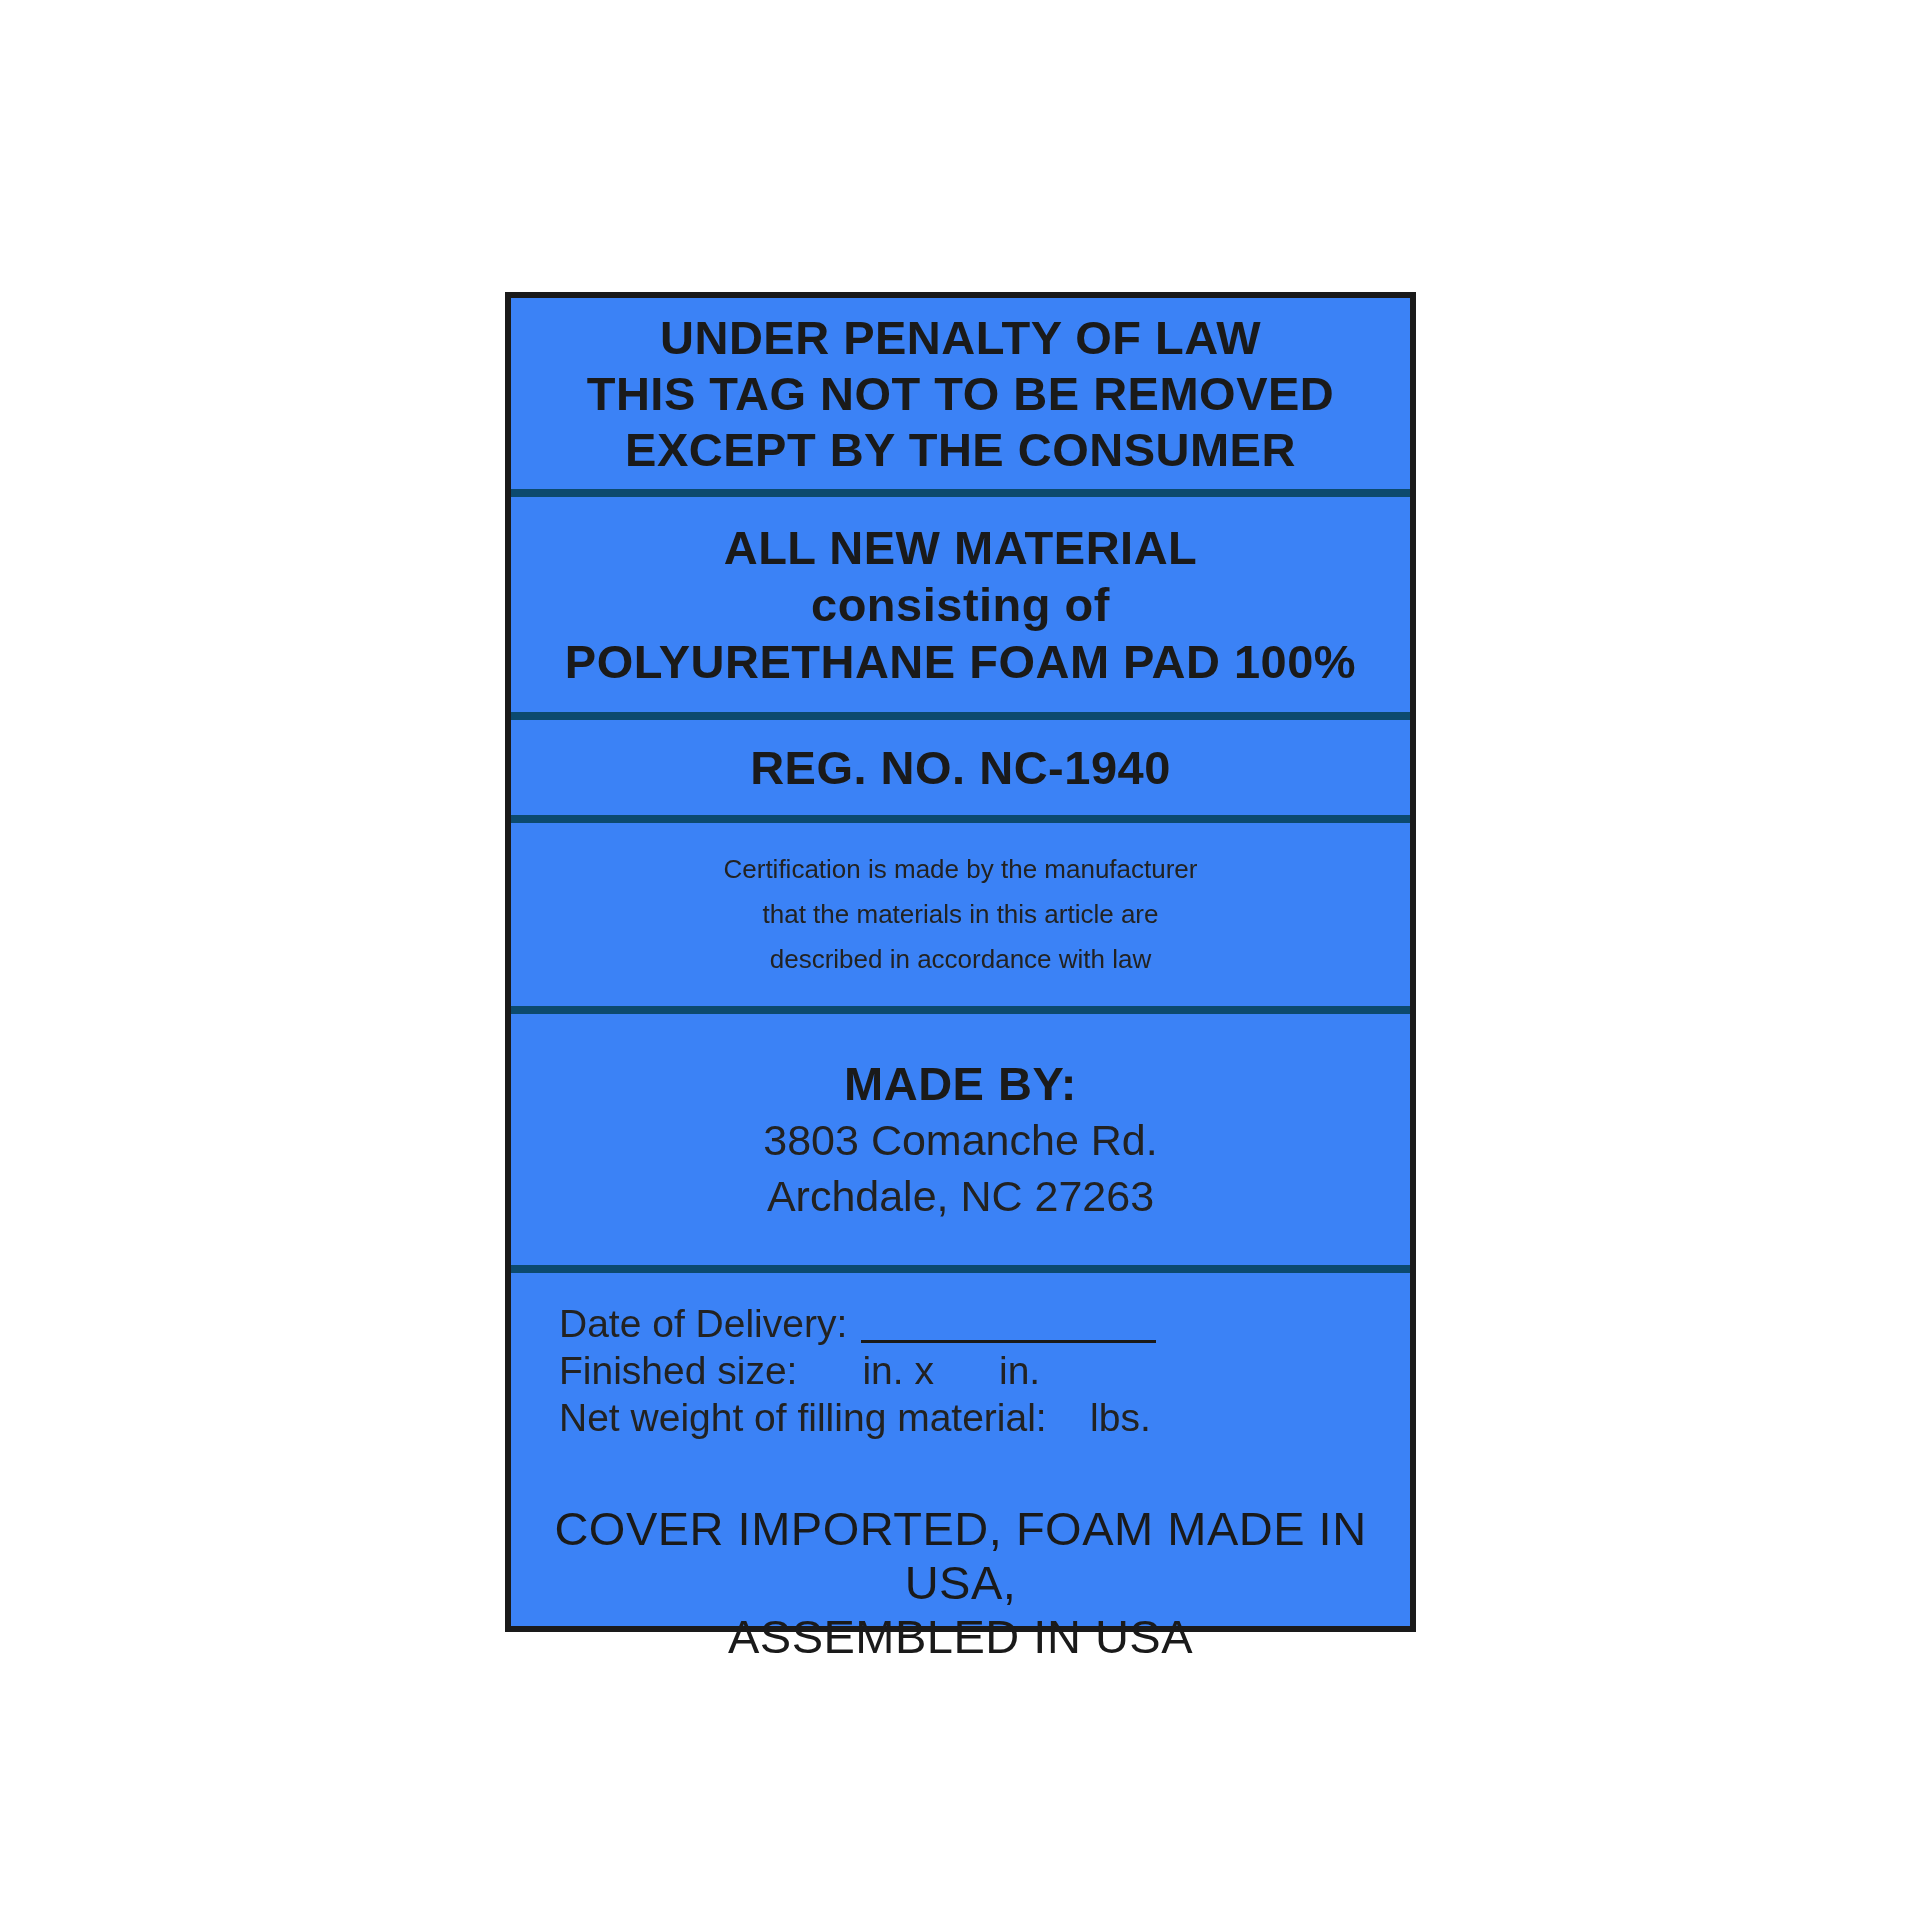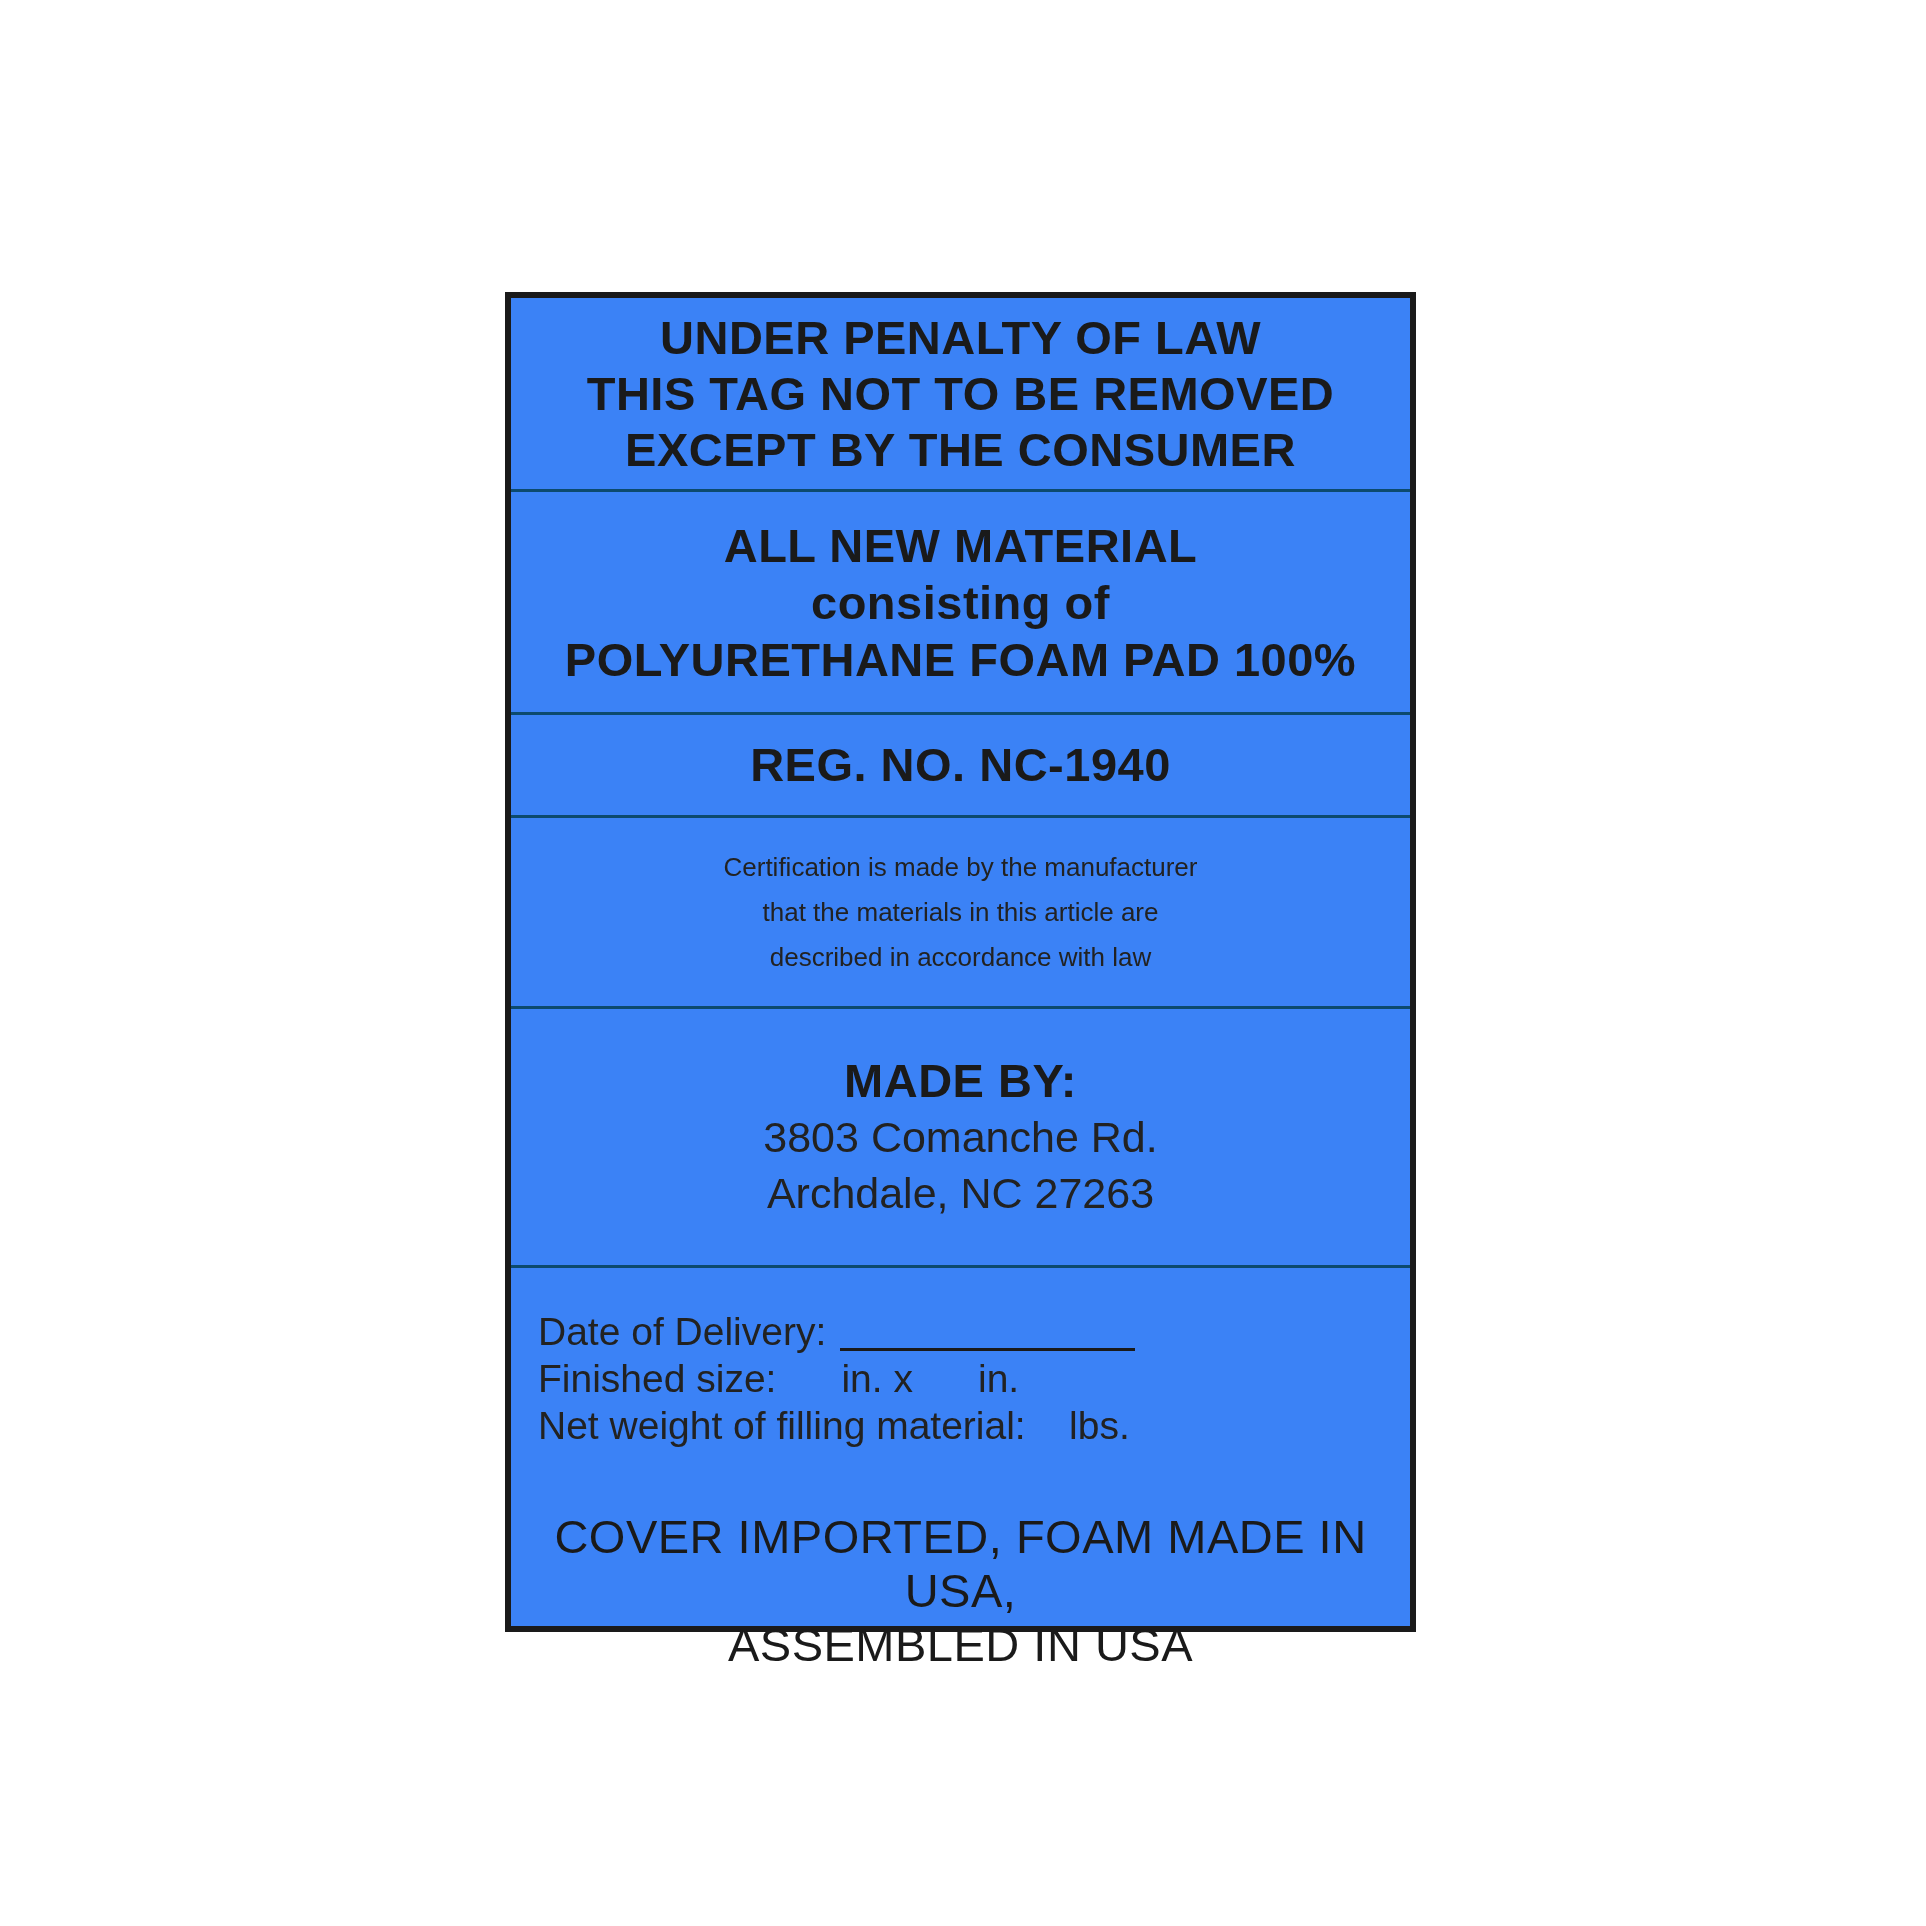--- a/index.html
+++ b/index.html
@@ -24,37 +24,37 @@
     background: #3b82f6;
   }
   .sec {
     display: flex;
     flex-direction: column;
     justify-content: center;
     align-items: center;
     text-align: center;
     width: 100%;
   }
-  .sec + .sec { border-top: 3px solid #0c4a6e; }
+  .sec + .sec { border-top: 8px solid #0c4a6e; }
   .sec1 { height: 191px; }
   .sec2 { height: 223px; }
   .sec3 { height: 103px; }
   .sec4 { height: 191px; }
   .sec5 { height: 259px; }
   .sec6 {
     height: 360px;
     justify-content: flex-start;
     align-items: stretch;
     text-align: left;
   }
   .hdln { font-size: 47px; line-height: 56px; font-weight: bold; letter-spacing: 0.5px; }
   .sec2 .hdln { line-height: 57px; }
   .cert { font-size: 26px; line-height: 45px; color: #222222; }
   .addr { font-size: 43px; line-height: 56px; color: #222222; }
-  .details { margin-top: 40px; }
+  .details { margin-top: 27px; padding-left: 21px; }
   .detail-line {
     font-size: 39px;
     line-height: 47px;
     padding-left: 27px;
     white-space: pre;
     color: #222222;
   }
   .fill-line {
     display: inline-block;
     width: 295px;

